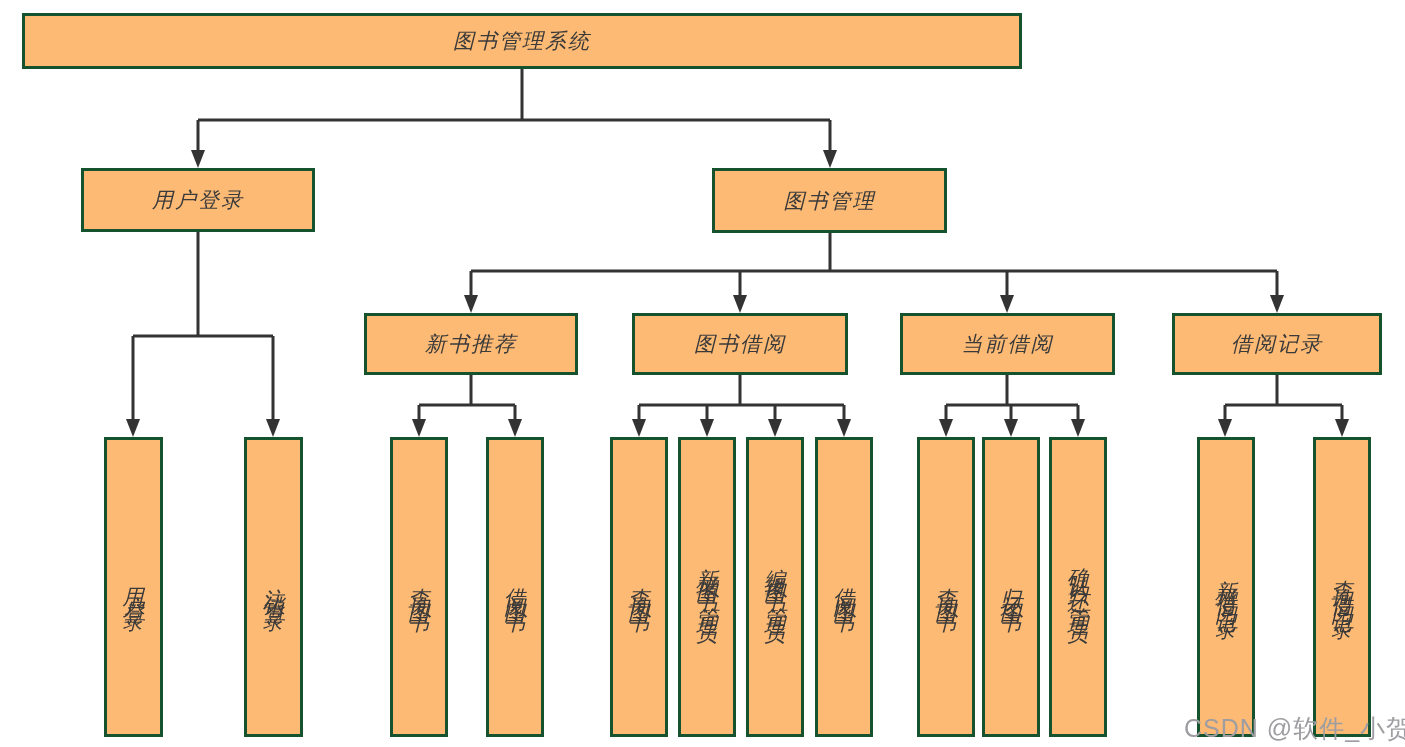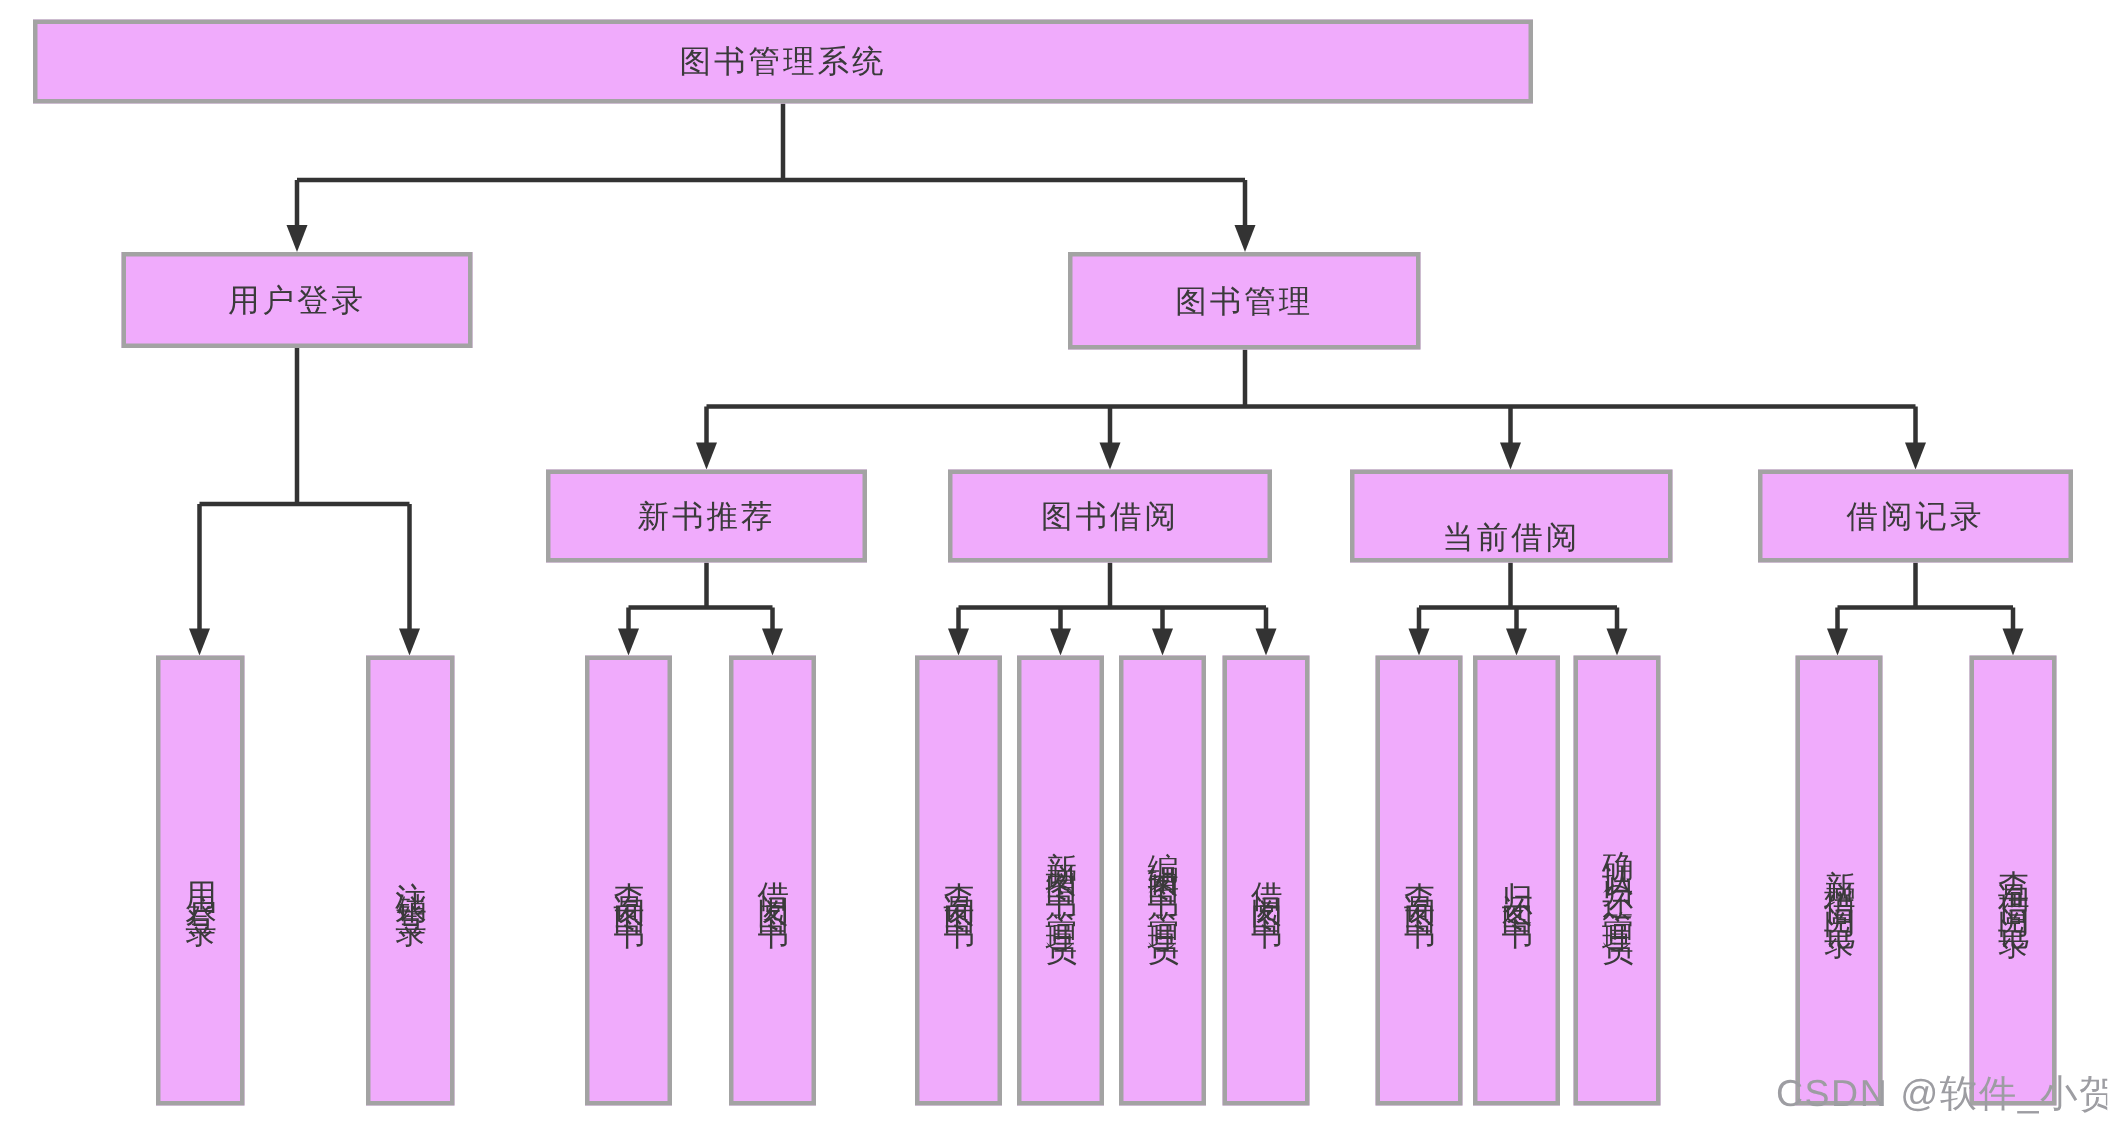--- a/index.html
+++ b/index.html
@@ -17,29 +17,30 @@
   }
   .connectors {
     position: absolute;
     left: 0;
     top: 0;
     pointer-events: none;
   }
   .node {
     position: absolute;
     box-sizing: border-box;
-    border: 3px solid #a3a3a3;
-    background: #f0abfc;
+    border: 3px solid #14532d;
+    background: #fdba74;
     display: flex;
     align-items: center;
     justify-content: center;
     color: #3a3a3a;
     font-size: 21px;
     letter-spacing: 2px;
     white-space: nowrap;
+    font-style: italic;
   }
   .node.h-root { font-size: 21px; }
   .node.v {
     width: 58px;
     height: 300px;
     top: 437px;
   }
   .vtext {
     writing-mode: vertical-rl;
     text-orientation: mixed;
@@ -116,21 +117,21 @@
   <div class="node" style="left:712px; top:168px; width:235px; height:65px;justify-content:center;">
     <span>图书管理</span>
   </div>
 
   <div class="node" style="left:364px; top:313px; width:214px; height:62px;">
     <span>新书推荐</span>
   </div>
   <div class="node" style="left:632px; top:313px; width:216px; height:62px;">
     <span>图书借阅</span>
   </div>
-  <div class="node" style="left:900px; top:313px; width:215px; height:62px;align-items:flex-end;">
+  <div class="node" style="left:900px; top:313px; width:215px; height:62px;">
     <span>当前借阅</span>
   </div>
   <div class="node" style="left:1172px; top:313px; width:210px; height:62px;">
     <span>借阅记录</span>
   </div>
 
   <div class="node v" style="left:104px; width:59px;">
     <span class="vtext">用户登录</span>
   </div>
   <div class="node v" style="left:244px; width:59px;">

